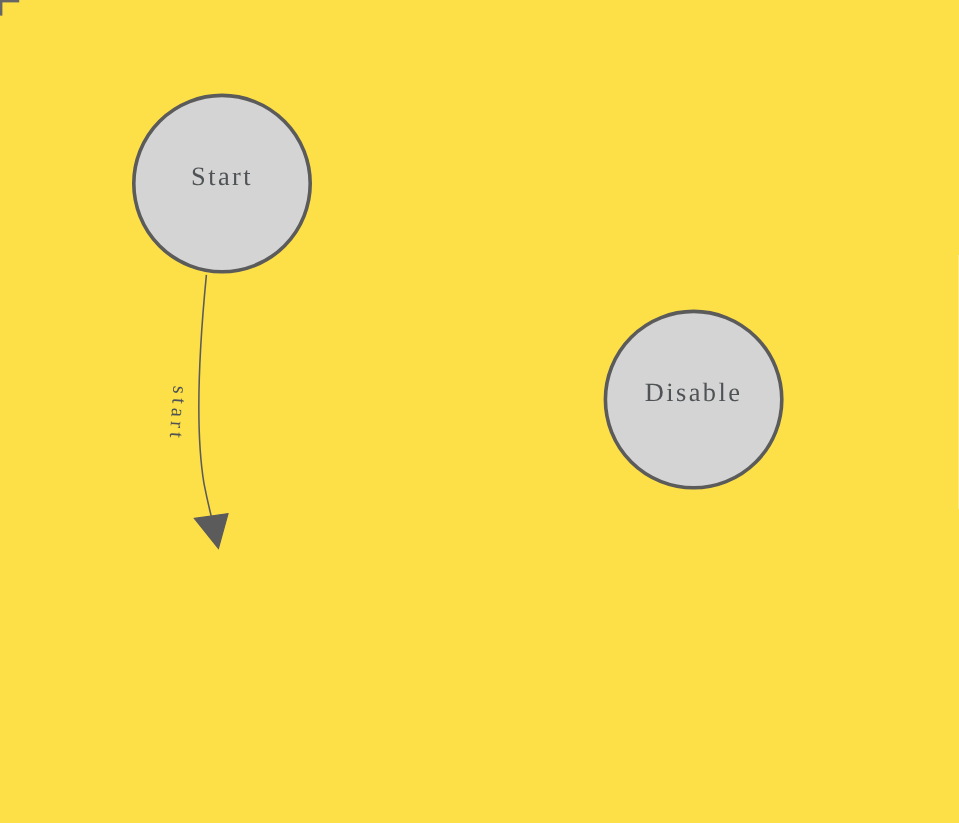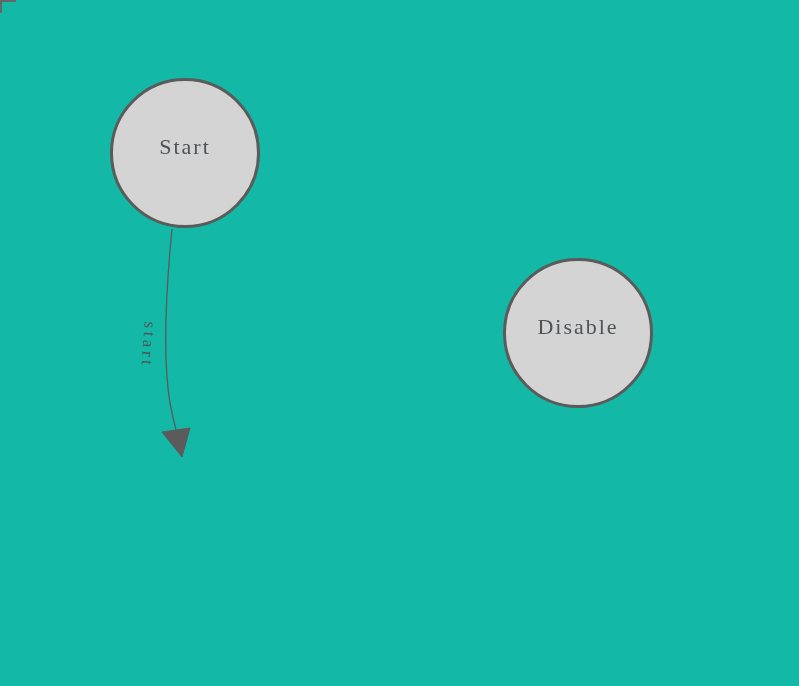--- a/index.html
+++ b/index.html
@@ -5,21 +5,21 @@
   html, body {
     margin: 0;
     padding: 0;
     background: #ffffff;
     font-family: "Liberation Serif", "DejaVu Serif", serif;
   }
   .canvas {
     position: relative;
     width: 799px;
     height: 686px;
-    background: #14b8a6;
+    background: #fde047;
     overflow: hidden;
   }
   .corner-mark {
     position: absolute;
     left: 0;
     top: 0;
     width: 14px;
     height: 11px;
     border-top: 2px solid #666666;
     border-left: 2px solid #666666;

